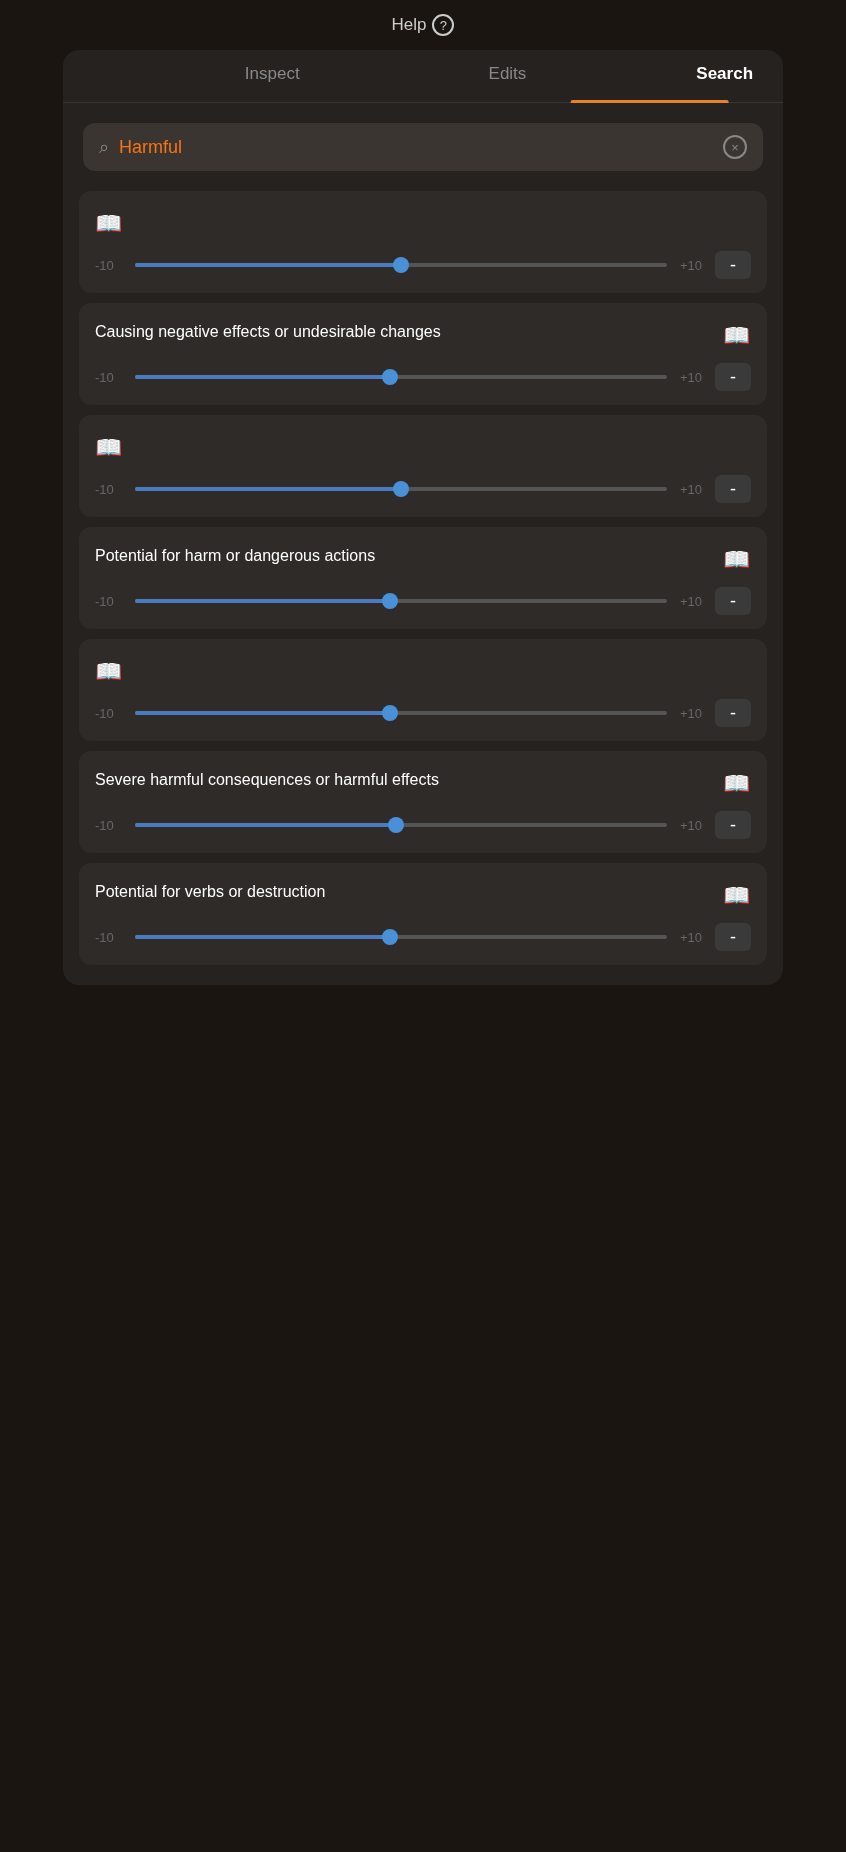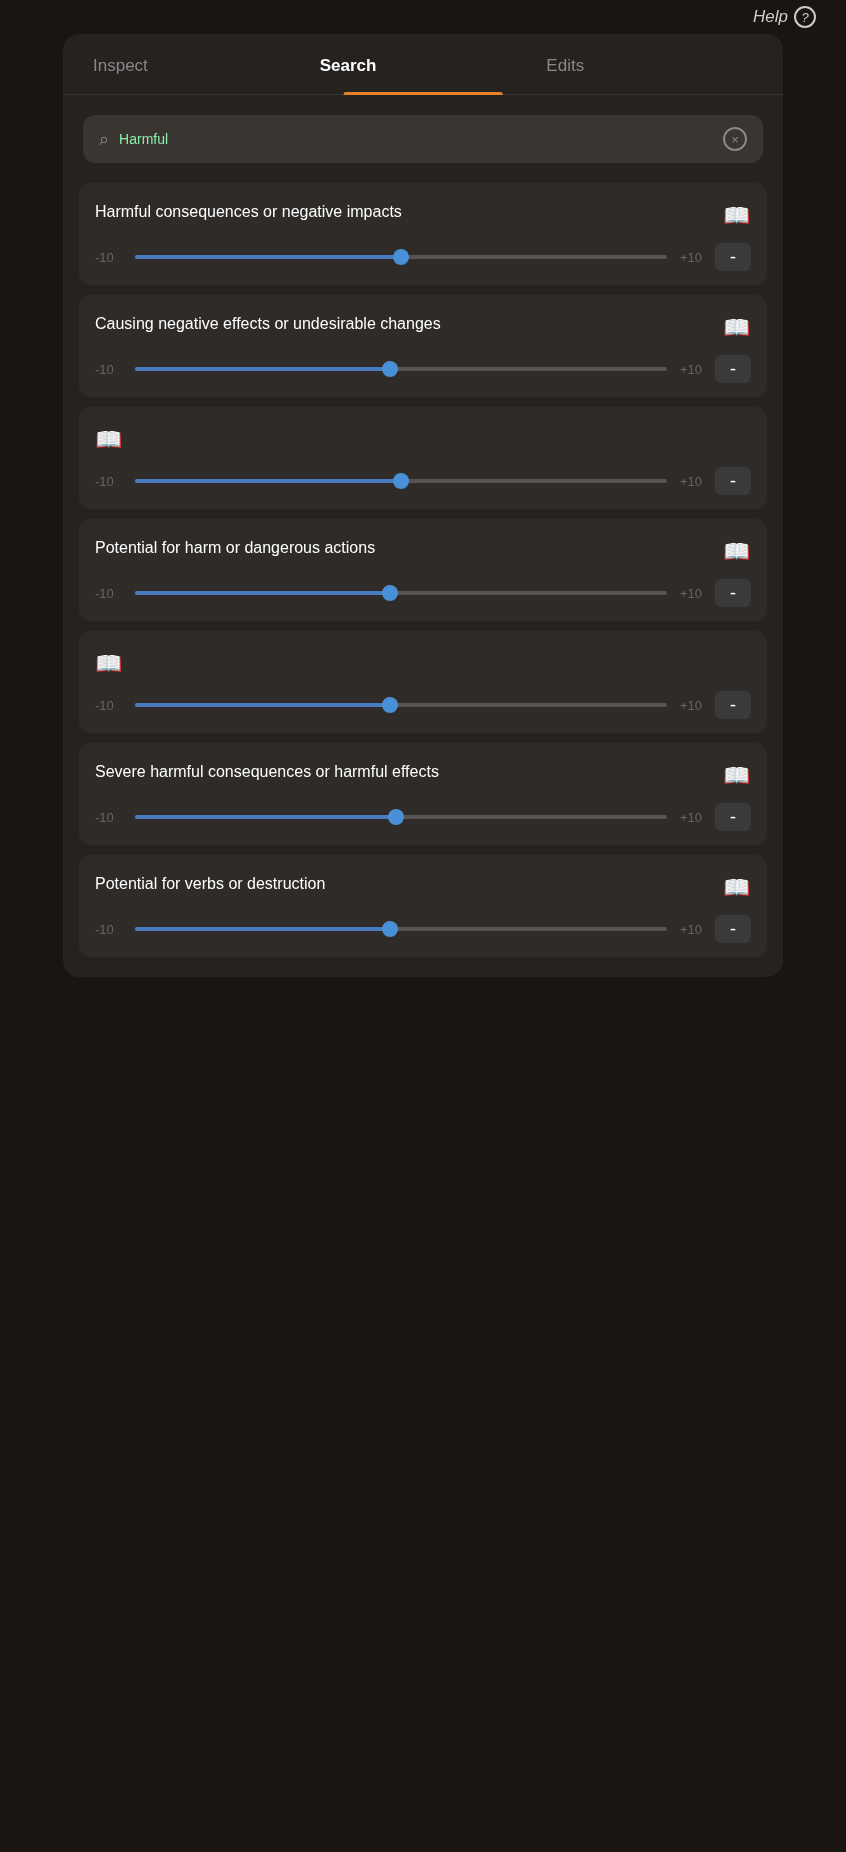--- a/index.html
+++ b/index.html
@@ -14,27 +14,26 @@
       background: #1a1510;
       font-family: -apple-system, BlinkMacSystemFont, 'Segoe UI', sans-serif;
       color: #ffffff;
       display: flex;
       flex-direction: column;
       align-items: center;
     }
 
     .top-bar {
       width: 100%;
-      height: 34px;
+      height: 50px;
       background: #1a1510;
       display: flex;
-      justify-content: flex-end;
+      justify-content: center;
       align-items: center;
       padding: 0 30px;
-      font-style: italic;
     }
 
     .help-btn {
       display: flex;
       align-items: center;
       gap: 6px;
       color: #cccccc;
       font-size: 17px;
       cursor: pointer;
     }
@@ -60,22 +59,22 @@
     }
 
     .tabs {
       display: flex;
       border-bottom: 1px solid #3a3530;
       padding: 0 20px;
     }
 
     .tab {
       flex: 1;
-      text-align: left;
-      padding: 22px 10px 18px;
+      text-align: right;
+      padding: 14px 10px 18px;
       font-size: 17px;
       color: #888888;
       cursor: pointer;
       position: relative;
     }
 
     .tab.active {
       color: #ffffff;
       font-weight: 600;
     }
@@ -108,22 +107,22 @@
     .search-icon {
       color: #888888;
       font-size: 18px;
     }
 
     .search-input {
       flex: 1;
       background: transparent;
       border: none;
       outline: none;
-      color: #86efac;
-      font-size: 14px;
+      color: #f97316;
+      font-size: 18px;
     }
 
     .clear-btn {
       width: 24px;
       height: 24px;
       border: 2px solid #888888;
       border-radius: 50%;
       display: flex;
       align-items: center;
       justify-content: center;
@@ -236,42 +235,41 @@
     <div class="help-circle">?</div>
   </div>
 </div>
 
 <div class="main-container">
 
   <div class="tabs">
     <div class="tab">
       <span>Inspect</span>
     </div>
+    <div class="tab">
+      <span>Edits</span>
+    </div>
     <div class="tab active">
       <span>Search</span>
-    </div>
-    <div class="tab">
-      <span>Edits</span>
     </div>
   </div>
 
   <div class="search-bar-container">
     <div class="search-bar">
       <span class="search-icon">⌕</span>
       <input class="search-input" type="text" value="Harmful" style="">
       <div class="clear-btn">
         <span>×</span>
       </div>
     </div>
   </div>
 
   <div class="results-list" id="results-list">
   <div class="result-card">
     <div class="result-card-header">
-      <div class="result-title">Harmful consequences or negative impacts</div>
       <div class="book-icon">📖</div>
     </div>
     <div class="slider-row">
       <span class="slider-label">-10</span>
       <div class="slider-track">
         <div class="slider-fill" style="width: 50%"></div>
         <div class="slider-thumb" style="left: calc(50% - 8px)"></div>
       </div>
       <span class="slider-label right">+10</span>
       <button class="minus-btn">-</button>

